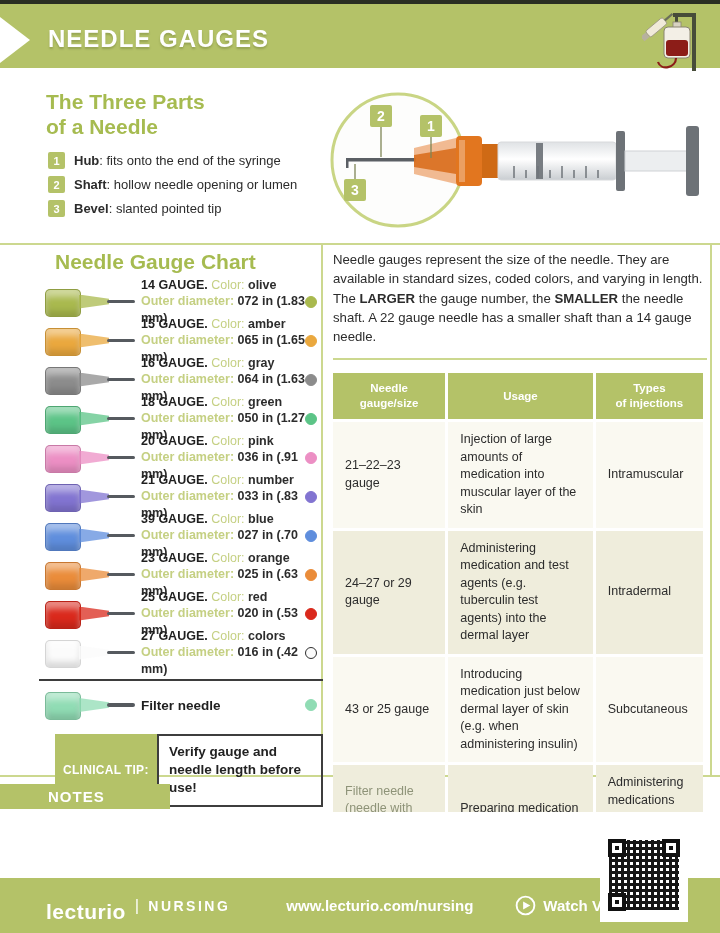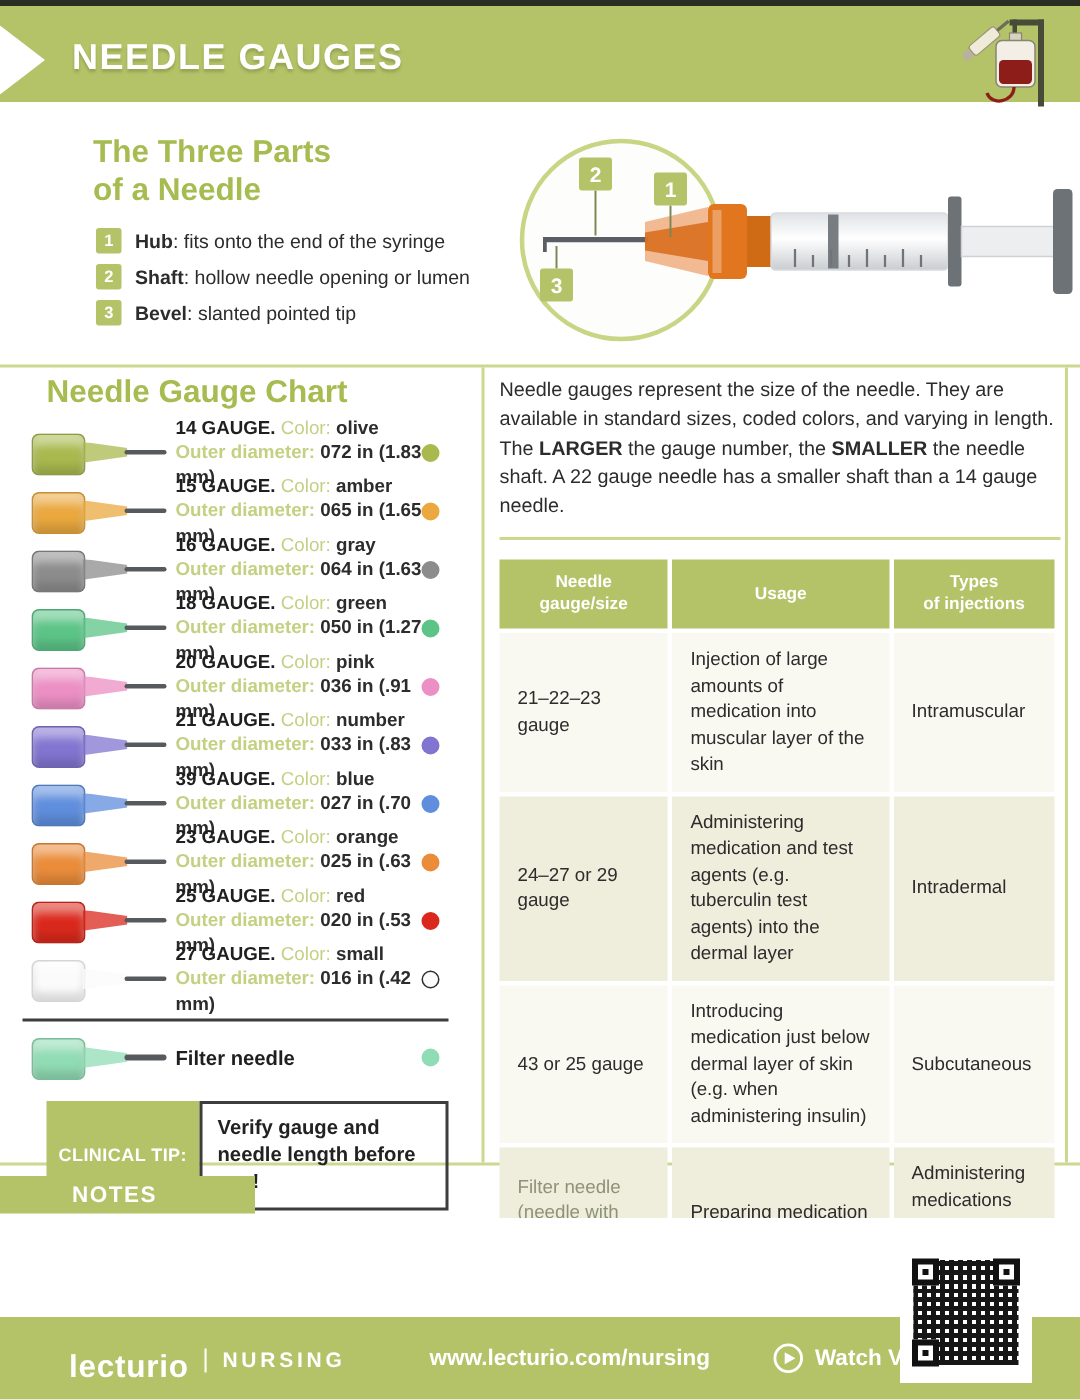--- a/index.html
+++ b/index.html
@@ -9,38 +9,38 @@
 
   
   .header{position:absolute;top:4px;left:0;width:100%;height:64px;background:#b4c268;}
   .chevron{position:absolute;left:0;top:13px;width:30px;height:46px;background:#ffffff;
            clip-path:polygon(0 0,100% 50%,0 100%);}
   .page-title{position:absolute;left:48px;top:21px;font-size:24px;font-weight:bold;color:#ffffff;
               letter-spacing:1px;text-shadow:0 2px 2px rgba(60,70,20,.25);}
   .hdr-icon{position:absolute;right:14px;top:4px;}
 
   
-  .parts{position:absolute;top:88px;left:16px;width:636px;height:152px;}
+  .parts{position:absolute;top:88px;left:0;width:636px;height:152px;}
   .parts-heading{position:absolute;left:46px;top:2px;font-size:21px;font-weight:bold;color:#a6bb50;
                  line-height:1.18;white-space:pre-line;}
   .parts-list{position:absolute;left:48px;top:64px;}
   .p-item{display:flex;align-items:center;margin-bottom:7px;}
   .p-num{width:17px;height:17px;background:#b4c268;color:#fff;font-size:11px;font-weight:bold;
          display:flex;align-items:center;justify-content:center;border-radius:2px;margin-right:9px;flex:0 0 17px;}
   .p-text{font-size:13px;color:#2c2c2c;}
   .p-text b{font-weight:bold;}
   .diagram{position:absolute;left:326px;top:-6px;}
 
   .hr-line{position:absolute;left:0;width:720px;height:2px;background:#ccd88f;}
   .hr1{top:243px;} .hr2{top:775px;}
   .vsep{position:absolute;left:321px;top:245px;width:2px;height:530px;background:#ccd88f;}
   .vsep-r{position:absolute;left:710px;top:245px;width:2px;height:530px;background:#ccd88f;}
 
   
-  .left-col{position:absolute;left:15px;top:250px;width:284px;}
+  .left-col{position:absolute;left:39px;top:250px;width:284px;}
   .gc-heading{font-size:21px;font-weight:bold;color:#a6bb50;margin:0 0 8px 16px;}
   .gauge-row{display:flex;align-items:center;height:39px;}
   .needle{position:relative;width:102px;height:30px;flex:0 0 102px;}
   .n-cap{position:absolute;left:6px;top:2px;width:34px;height:26px;border-radius:5px;
          border:1px solid rgba(0,0,0,.15);
          box-shadow:inset 0 7px 6px rgba(255,255,255,.45),inset 0 -5px 6px rgba(0,0,0,.14);}
   .n-cone{position:absolute;left:40px;top:8px;width:30px;height:14px;opacity:.75;
           clip-path:polygon(0 0,100% 30%,100% 70%,0 100%);}
   .n-shaft{position:absolute;left:68px;top:13px;width:28px;height:3.5px;background:#565a5f;border-radius:2px;}
   .g-text{flex:1;line-height:1.32;}
@@ -327,21 +327,21 @@
           <span class="g-dot" style="background-color: rgb(218, 41, 28); border-color: rgb(218, 41, 28);"></span>
         </div>
 
         <div class="gauge-row">
           <div class="needle">
             <span class="n-cap" style="background-color: rgb(251, 251, 251);"></span>
             <span class="n-cone" style="background-color: rgb(251, 251, 251);"></span>
             <span class="n-shaft"></span>
           </div>
           <div class="g-text">
-            <div class="g-line1"><span class="g-num">27 GAUGE.</span> <span class="g-lab">Color:</span> <span class="g-val">small</span></div>
+            <div class="g-line1"><span class="g-num">27 GAUGE.</span> <span class="g-lab">Color:</span> <span class="g-val">colors</span></div>
             <div class="g-line2"><span class="g-lab b">Outer diameter:</span> <span class="g-val">016 in (.42 mm)</span></div>
           </div>
           <span class="g-dot" style="background-color: rgb(251, 251, 251); border-color: rgb(47, 47, 47);"></span>
         </div>
 
     </div>
 
     <div class="filter-sec">
       <div class="needle">
         <span class="n-cap" style="background-color: rgb(144, 220, 180);"></span>

